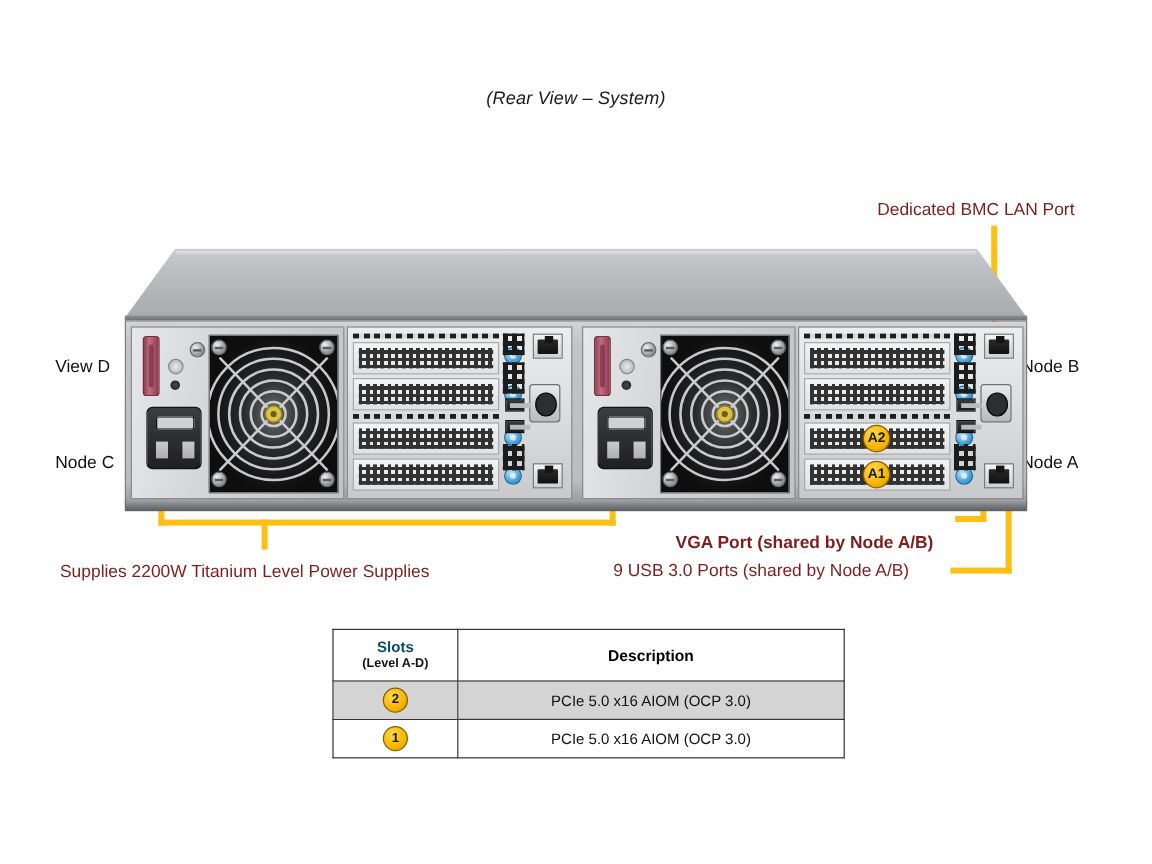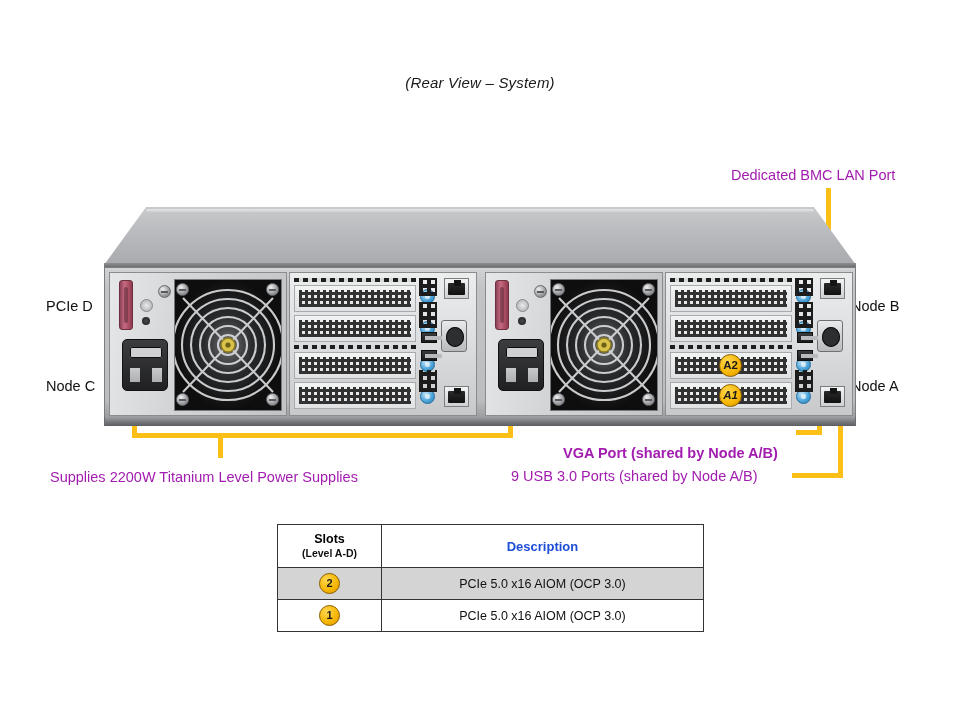--- a/index.html
+++ b/index.html
@@ -5,21 +5,21 @@
   html,body{margin:0;padding:0;}
   body{width:960px;height:720px;background:#fff;position:relative;
        font-family:"Liberation Sans",sans-serif;overflow:hidden;}
   .abs{position:absolute;}
 
   
   #title{left:0;top:74px;width:960px;text-align:center;font-style:italic;
          font-size:15px;color:#1a1a1a;letter-spacing:.2px;}
 
   
-  .callout{font-size:14.5px;color:#a21caf;white-space:nowrap;}
+  .callout{font-size:14.5px;color:#7f1d1d;white-space:nowrap;}
   #lbl-bmc{left:731px;top:167px;}
   #lbl-vga{left:563px;top:445px;font-weight:bold;}
   #lbl-usb{left:511px;top:468px;}
   #lbl-psu{left:50px;top:469px;}
   .nodelbl{font-size:14.5px;color:#111;white-space:nowrap;}
   #lbl-nd{left:46px;top:298px;}
   #lbl-nc{left:46px;top:378px;}
   #lbl-nb{left:851px;top:298px;}
   #lbl-na{left:851px;top:378px;}
 
@@ -117,23 +117,23 @@
   .badge{position:absolute;width:23px;height:23px;border-radius:50%;
        background:radial-gradient(circle at 36% 30%,#ffd750,#f5b400 62%,#cf9000);
        border:1.5px solid #8a5d00;box-sizing:border-box;color:#1a1a1a;
        font-size:11.5px;font-weight:bold;line-height:20px;text-align:center;z-index:6;}
 
   
   #tbl{left:277px;top:524px;width:427px;border-collapse:collapse;
        border:1.5px solid #333;}
   #tbl td,#tbl th{border:1px solid #333;}
   .th-slots{width:99px;text-align:center;padding:7px 2px 8px;background:#fff;}
-  .th-slots .t1{font-size:12.5px;font-weight:bold;color:#000000;}
+  .th-slots .t1{font-size:12.5px;font-weight:bold;color:#0c4a6e;}
   .th-slots .t2{font-size:10.5px;color:#111;margin-top:1px;}
-  .th-desc{text-align:center;font-size:13px;font-weight:bold;color:#1d4ed8;background:#fff;padding:7px 2px;}
+  .th-desc{text-align:center;font-size:13px;font-weight:bold;color:#000000;background:#fff;padding:7px 2px;}
   .r-slot{height:29px;text-align:center;position:relative;}
   .r-desc{text-align:center;font-size:12.5px;color:#111;}
   .shade{background:#d4d4d4;}
   .cellbadge{display:inline-block;width:21px;height:21px;border-radius:50%;
        background:radial-gradient(circle at 36% 30%,#ffd750,#f5b400 62%,#cf9000);
        border:1.5px solid #8a5d00;box-sizing:border-box;color:#1a1a1a;
        font-size:11px;font-weight:bold;line-height:18px;text-align:center;}
 </style>
 </head>
 <body>
@@ -151,21 +151,21 @@
 <div class="abs lead lv" style="left:132px;top:356px;height:82px;"></div>
 <div class="abs lead lv" style="left:508px;top:356px;height:82px;"></div>
 <div class="abs lead lh" style="left:132px;top:433px;width:381px;"></div>
 <div class="abs lead lv" style="left:218px;top:433px;height:25px;"></div>
 
 <div class="abs callout" id="lbl-bmc">Dedicated BMC LAN Port</div>
 <div class="abs callout" id="lbl-vga">VGA Port (shared by Node A/B)</div>
 <div class="abs callout" id="lbl-usb">9 USB 3.0 Ports (shared by Node A/B)</div>
 <div class="abs callout" id="lbl-psu">Supplies 2200W Titanium Level Power Supplies</div>
 
-<div class="abs nodelbl" id="lbl-nd">PCIe D</div>
+<div class="abs nodelbl" id="lbl-nd">View D</div>
 <div class="abs nodelbl" id="lbl-nc">Node C</div>
 <div class="abs nodelbl" id="lbl-nb">Node B</div>
 <div class="abs nodelbl" id="lbl-na">Node A</div>
 
 <div class="abs" id="chassis">
   <div id="lid"></div>
   <div id="lidlip"></div>
   <div id="face">
 
     <div class="half left">
@@ -263,21 +263,21 @@
 
       <div class="node">
         <div class="vstrip" style="top:5px;"></div>
         <div class="brk" style="top:12px;"></div>
         <div class="brk" style="top:42px;"></div>
         <div class="vstrip" style="top:72px;"></div>
         <div class="brk" style="top:79px;"></div>
         <div class="brk" style="top:109px;"></div>
 
         <div class="badge" style="left:53px;top:81px;">A2</div>
-        <div class="badge" style="left:53px;top:111px;font-style:italic;">A1</div>
+        <div class="badge" style="left:53px;top:111px;">A1</div>
 
         <div class="thumb" style="left:130px;top:16px;"></div>
         <div class="thumb" style="left:130px;top:48px;"></div>
         <div class="thumb" style="left:130px;top:84px;"></div>
         <div class="thumb" style="left:130px;top:116px;"></div>
 
         <div class="iostack">
           <div class="ledgrid" style="left:0;top:2px;width:18px;height:18px;"></div>
           <div class="rj45" style="left:25px;top:2px;"></div>
           <div class="ledgrid" style="left:0;top:26px;width:18px;height:26px;"></div>

